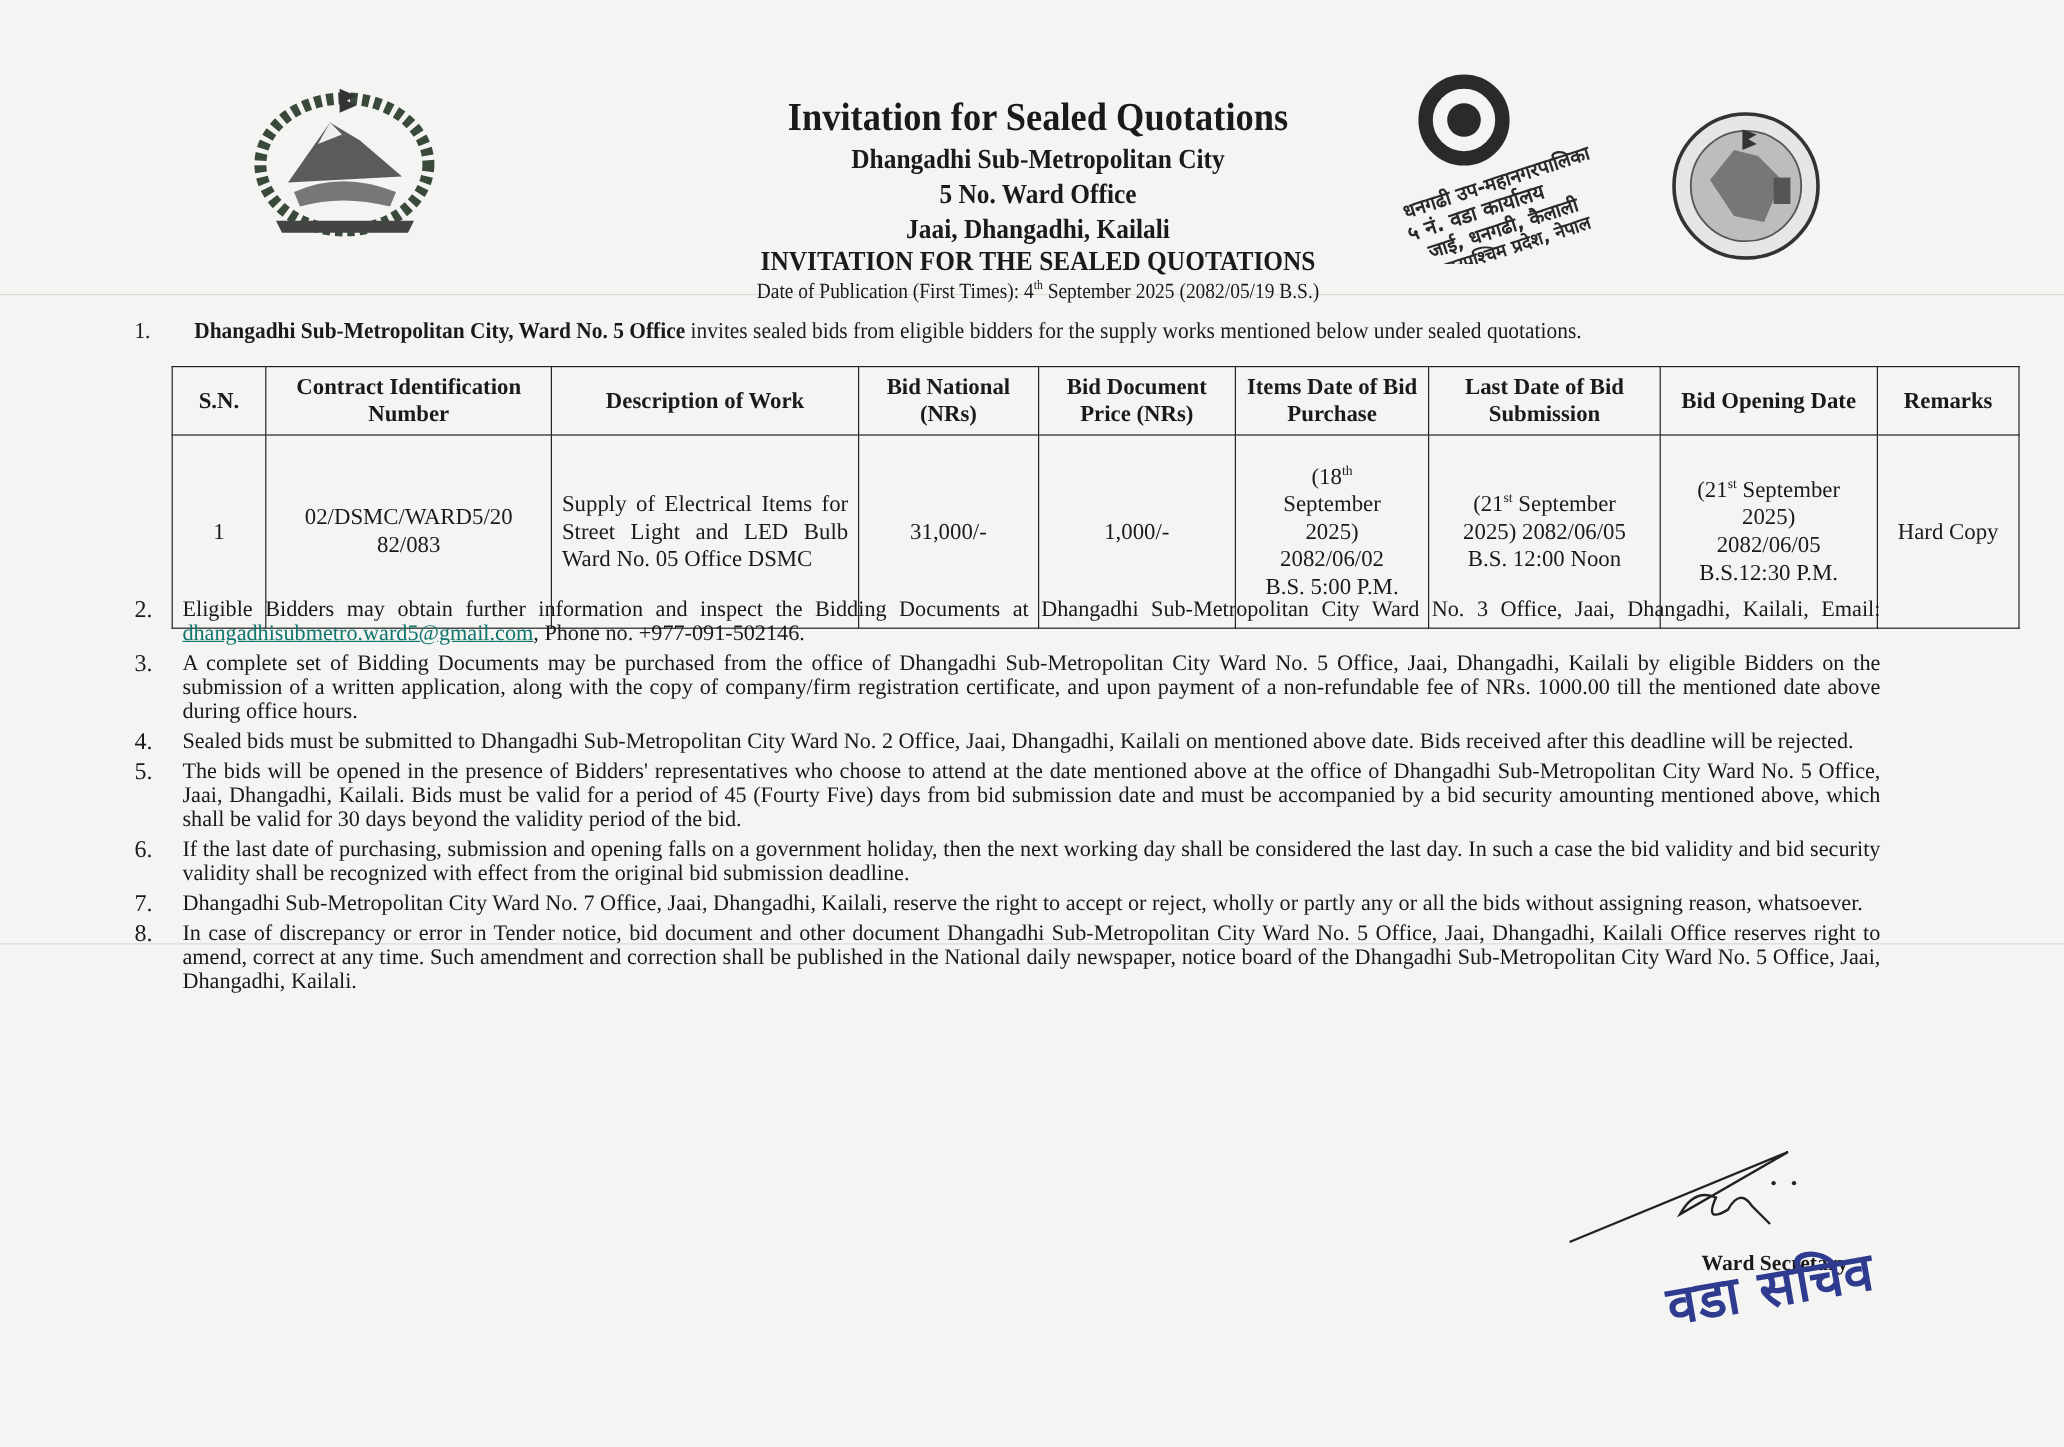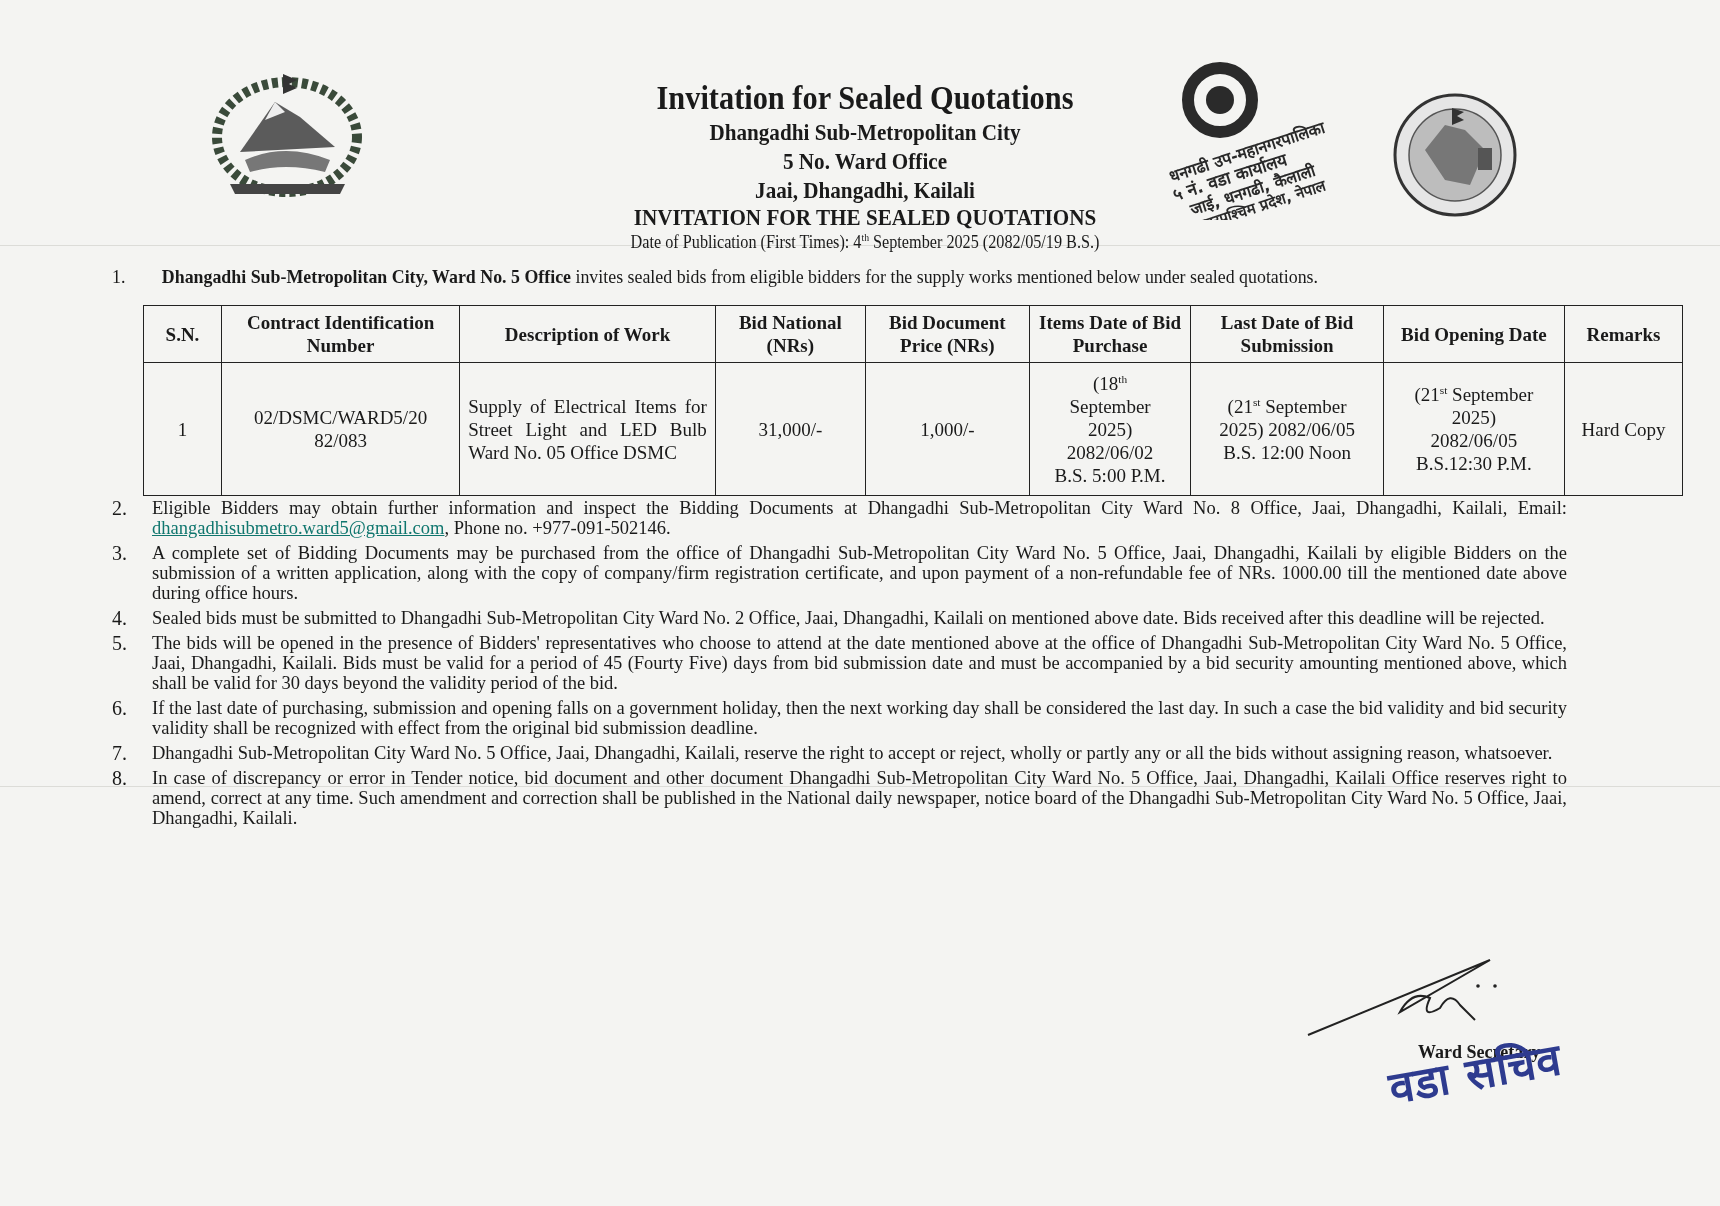--- a/index.html
+++ b/index.html
@@ -20,21 +20,21 @@
   sup { font-size:0.6em; line-height:0; }
 
   .intro { position:absolute; left:112px; top:266px; width:1500px; font-size:19px; transform-origin:left top; transform:scaleX(0.94);}
   .intro .num { display:inline-block; width:53px; }
   .intro b { font-weight:bold; }
 
   table.bids { position:absolute; left:143px; top:305px; width:1540px; border-collapse:collapse; font-size:19px; }
   table.bids th, table.bids td { border:1.5px solid #222; text-align:center; vertical-align:middle; padding:2px 6px; line-height:23px;}
   table.bids th { font-weight:bold; height:52px; }
   table.bids td { height:128px; }
-  table.bids td.desc { text-align:justify; text-align-last:left; padding:2px 8px; }
+  table.bids td.desc { text-align:justify; text-align-last:left; padding:16px 8px; }
 
   .items { position:absolute; left:112px; top:498px; width:1455px; font-size:18.5px; line-height:20px; }
   .item { display:flex; margin-bottom:5px; }
   .item .n { width:40px; flex:none; font-size:20px; }
   .item .t { flex:1; text-align:justify; }
   .item .t a { color:#0f766e; text-decoration:underline; }
 
   .sig { position:absolute; left:1300px; top:950px; width:320px; height:160px; }
   .sig .role { position:absolute; left:118px; top:92px; font-size:18px; font-weight:bold; }
   .sig .stamp { position:absolute; left:88px; top:92px; font-size:44px; font-weight:bold; color:#2e3b8f; transform:rotate(-10deg); font-family:"DejaVu Sans", sans-serif; letter-spacing:1px;}
@@ -115,41 +115,41 @@
       <td>(21<sup>st</sup> September<br>2025) 2082/06/05<br>B.S. 12:00 Noon</td>
       <td>(21<sup>st</sup> September<br>2025)<br>2082/06/05<br>B.S.12:30 P.M.</td>
       <td>Hard Copy</td>
     </tr>
   </tbody>
 </table>
 
 <div class="items">
   <div class="item">
     <span class="n">2.</span>
-    <span class="t"><span>Eligible Bidders may obtain further information and inspect the Bidding Documents at Dhangadhi Sub-Metropolitan City Ward No. 8 Office, Jaai, Dhangadhi, Kailali, Email: </span><a>dhangadhisubmetro.ward5@gmail.com</a><span>, Phone no. +977-091-502146.</span></span>
+    <span class="t"><span>Eligible Bidders may obtain further information and inspect the Bidding Documents at Dhangadhi Sub-Metropolitan City Ward No. 3 Office, Jaai, Dhangadhi, Kailali, Email: </span><a>dhangadhisubmetro.ward5@gmail.com</a><span>, Phone no. +977-091-502146.</span></span>
   </div>
   <div class="item">
       <span class="n">3.</span>
       <span class="t">A complete set of Bidding Documents may be purchased from the office of Dhangadhi Sub-Metropolitan City Ward No. 5 Office, Jaai, Dhangadhi, Kailali by eligible Bidders on the submission of a written application, along with the copy of company/firm registration certificate, and upon payment of a non-refundable fee of NRs. 1000.00 till the mentioned date above during office hours.</span>
     </div>
   <div class="item">
       <span class="n">4.</span>
       <span class="t">Sealed bids must be submitted to Dhangadhi Sub-Metropolitan City Ward No. 2 Office, Jaai, Dhangadhi, Kailali on mentioned above date. Bids received after this deadline will be rejected.</span>
     </div>
   <div class="item">
       <span class="n">5.</span>
       <span class="t">The bids will be opened in the presence of Bidders' representatives who choose to attend at the date mentioned above at the office of Dhangadhi Sub-Metropolitan City Ward No. 5 Office, Jaai, Dhangadhi, Kailali. Bids must be valid for a period of 45 (Fourty Five) days from bid submission date and must be accompanied by a bid security amounting mentioned above, which shall be valid for 30 days beyond the validity period of the bid.</span>
     </div>
   <div class="item">
       <span class="n">6.</span>
       <span class="t">If the last date of purchasing, submission and opening falls on a government holiday, then the next working day shall be considered the last day. In such a case the bid validity and bid security validity shall be recognized with effect from the original bid submission deadline.</span>
     </div>
   <div class="item">
       <span class="n">7.</span>
-      <span class="t">Dhangadhi Sub-Metropolitan City Ward No. 5 Office, Jaai, Dhangadhi, Kailali, reserve the right to accept or reject, wholly or partly any or all the bids without assigning reason, whatsoever.</span>
+      <span class="t">Dhangadhi Sub-Metropolitan City Ward No. 7 Office, Jaai, Dhangadhi, Kailali, reserve the right to accept or reject, wholly or partly any or all the bids without assigning reason, whatsoever.</span>
     </div>
   <div class="item">
       <span class="n">8.</span>
       <span class="t">In case of discrepancy or error in Tender notice, bid document and other document Dhangadhi Sub-Metropolitan City Ward No. 5 Office, Jaai, Dhangadhi, Kailali Office reserves right to amend, correct at any time. Such amendment and correction shall be published in the National daily newspaper, notice board of the Dhangadhi Sub-Metropolitan City Ward No. 5 Office, Jaai, Dhangadhi, Kailali.</span>
     </div>
 </div>
 
 <div class="sig">
   <svg class="abs" style="left:0;top:0;" width="220" height="90" viewBox="0 0 220 90">
     <path d="M8 85 L190 10 L100 62 Q112 40 130 48 Q120 70 140 58 Q150 40 160 55 L175 70" fill="none" stroke="#222" stroke-width="2"></path>

